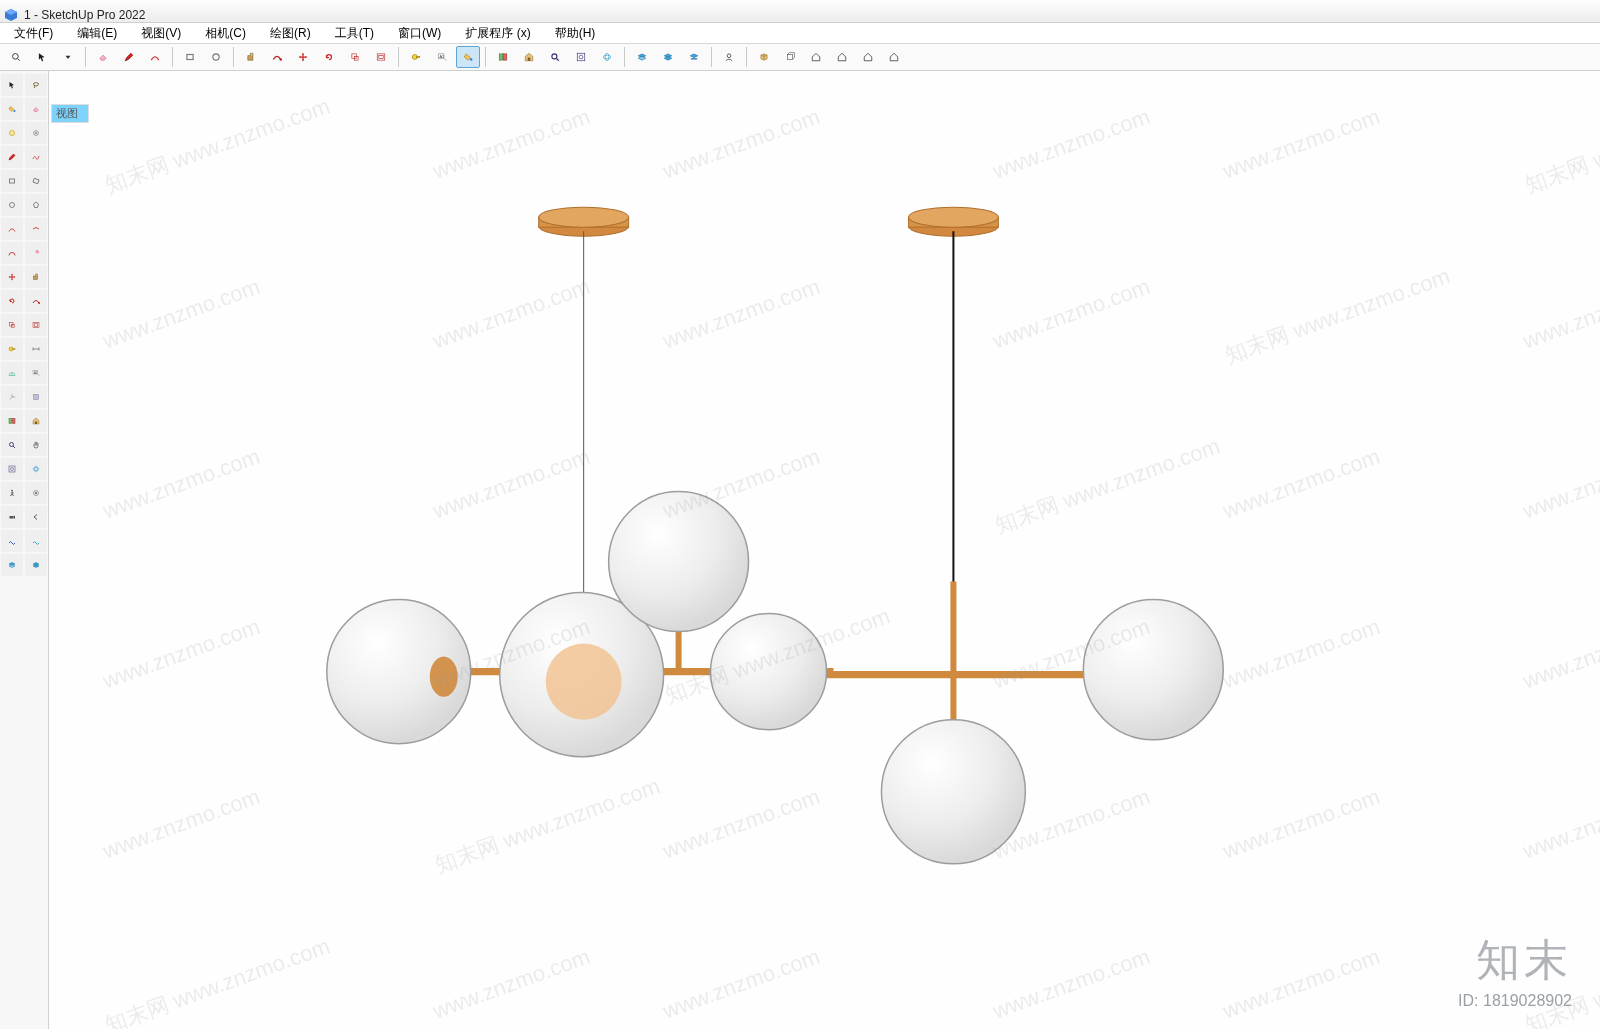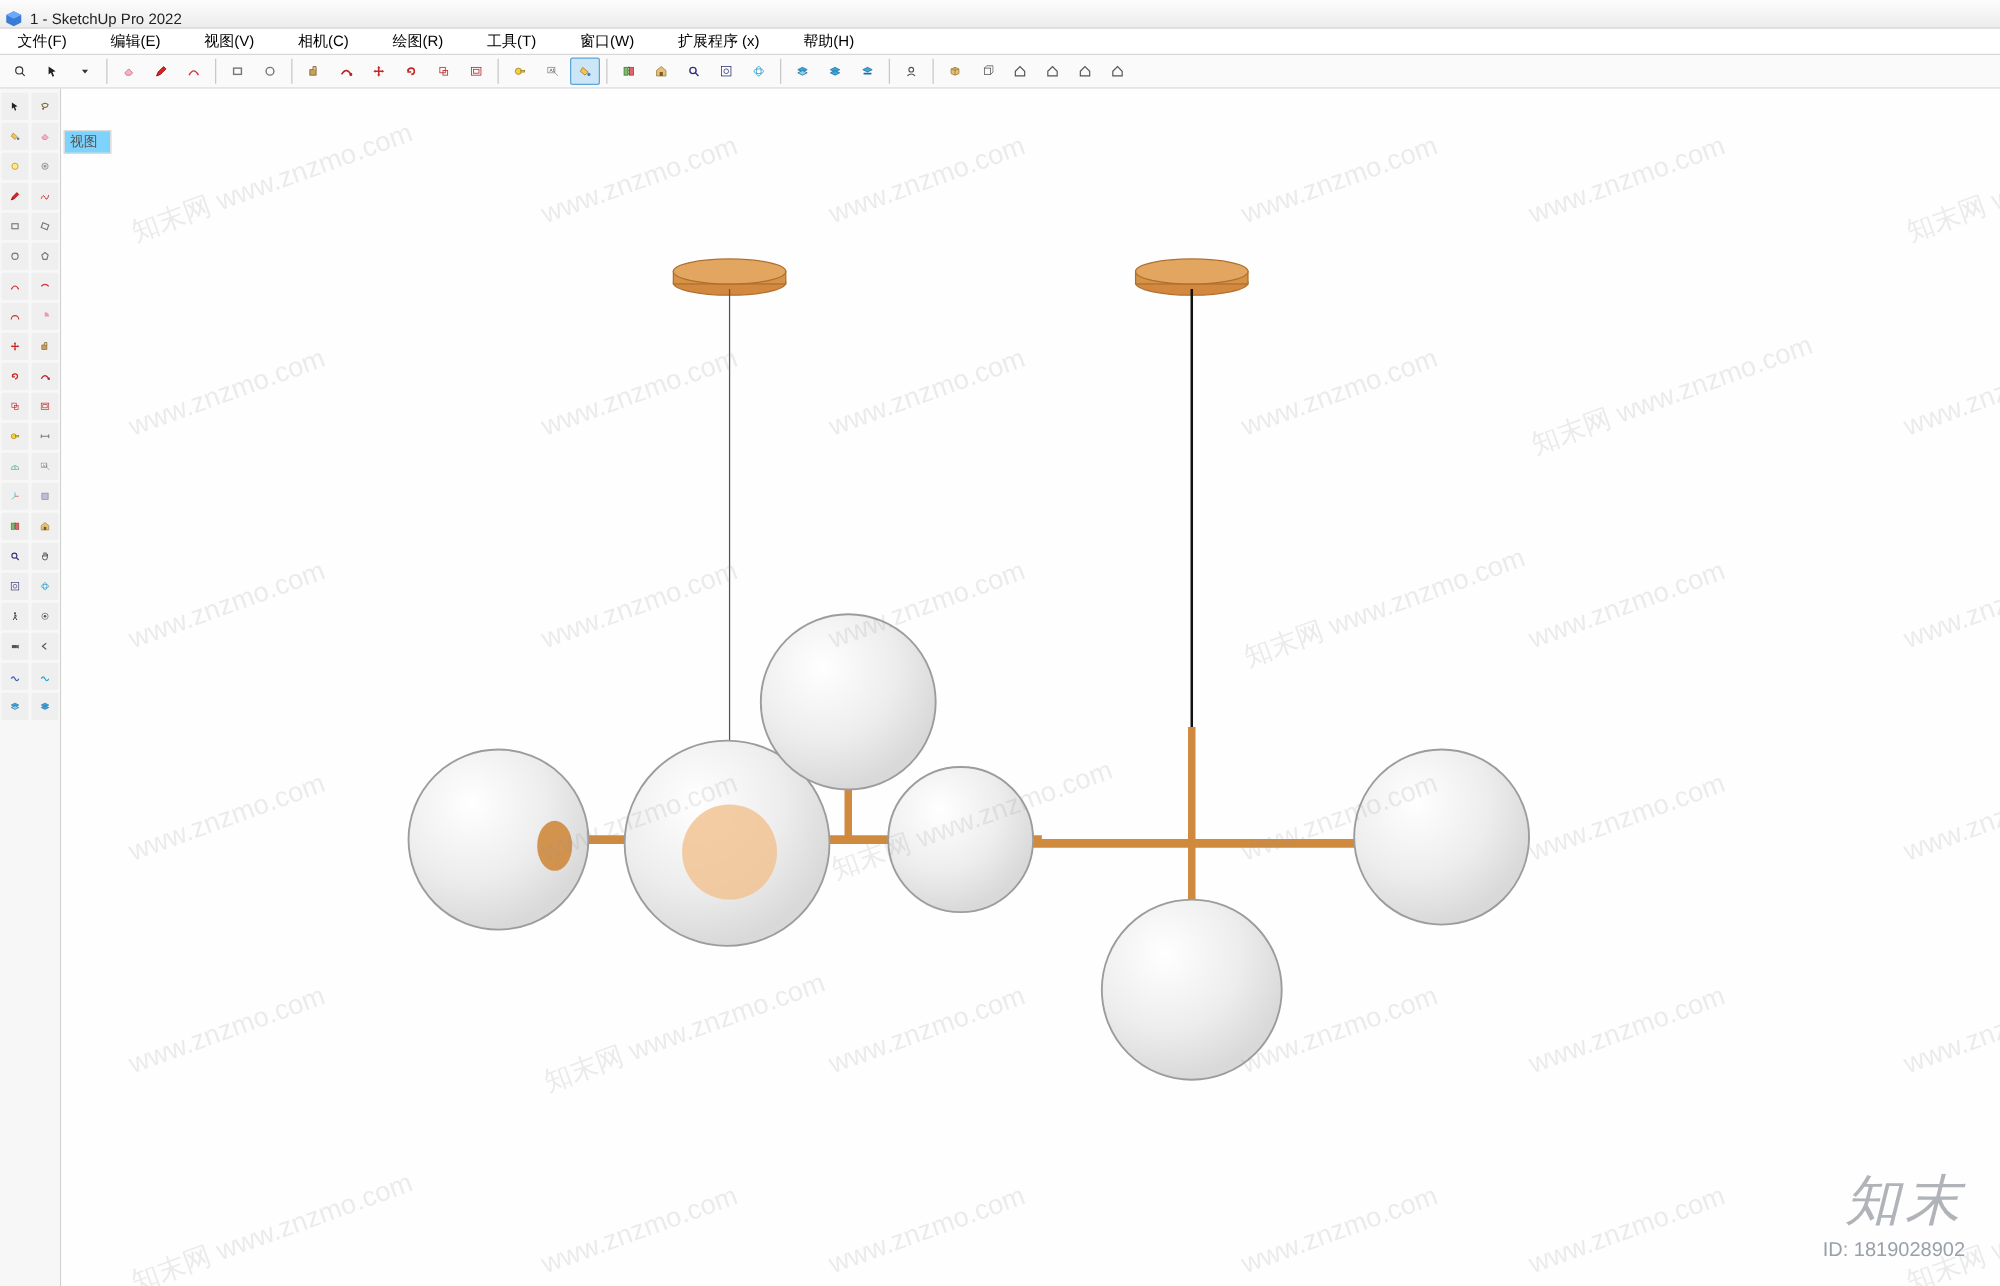--- a/index.html
+++ b/index.html
@@ -26,21 +26,21 @@
     margin-right: 6px;
     display:inline-flex;align-items:center;justify-content:center;
   }
   .menu-bar {
     height: 20px;
     background: #fff;
     border-bottom: 1px solid #d8d8d8;
     display: flex;
     align-items: center;
     padding-left: 6px;
-    gap: 19px;
+    gap: 8px;
     color: #000;
   }
   .menu-bar span {
     padding: 1px 8px;
     cursor: default;
   }
   .top-toolbar {
     height: 26px;
     background: #fafafa;
     border-bottom: 1px solid #cfcfcf;
@@ -120,21 +120,21 @@
     pointer-events: none;
   }
   .logo {
     position: absolute;
     right: 28px;
     bottom: 22px;
     text-align: right;
     color: #9aa0a6;
     pointer-events: none;
   }
-  .logo .cn { font-size: 44px; letter-spacing: 4px; color:#b0b4b8;font-style:italic; }
+  .logo .cn { font-size: 44px; letter-spacing: 4px; color:#b0b4b8; }
   .logo .id { font-size: 16px; color:#9aa0a6; margin-top:2px; }
 
   svg { display:block; }
 </style>
 </head>
 <body>
 
 <div class="title-bar">
   <span class="app-icon">
     <svg width="14" height="14" viewBox="0 0 14 14">

